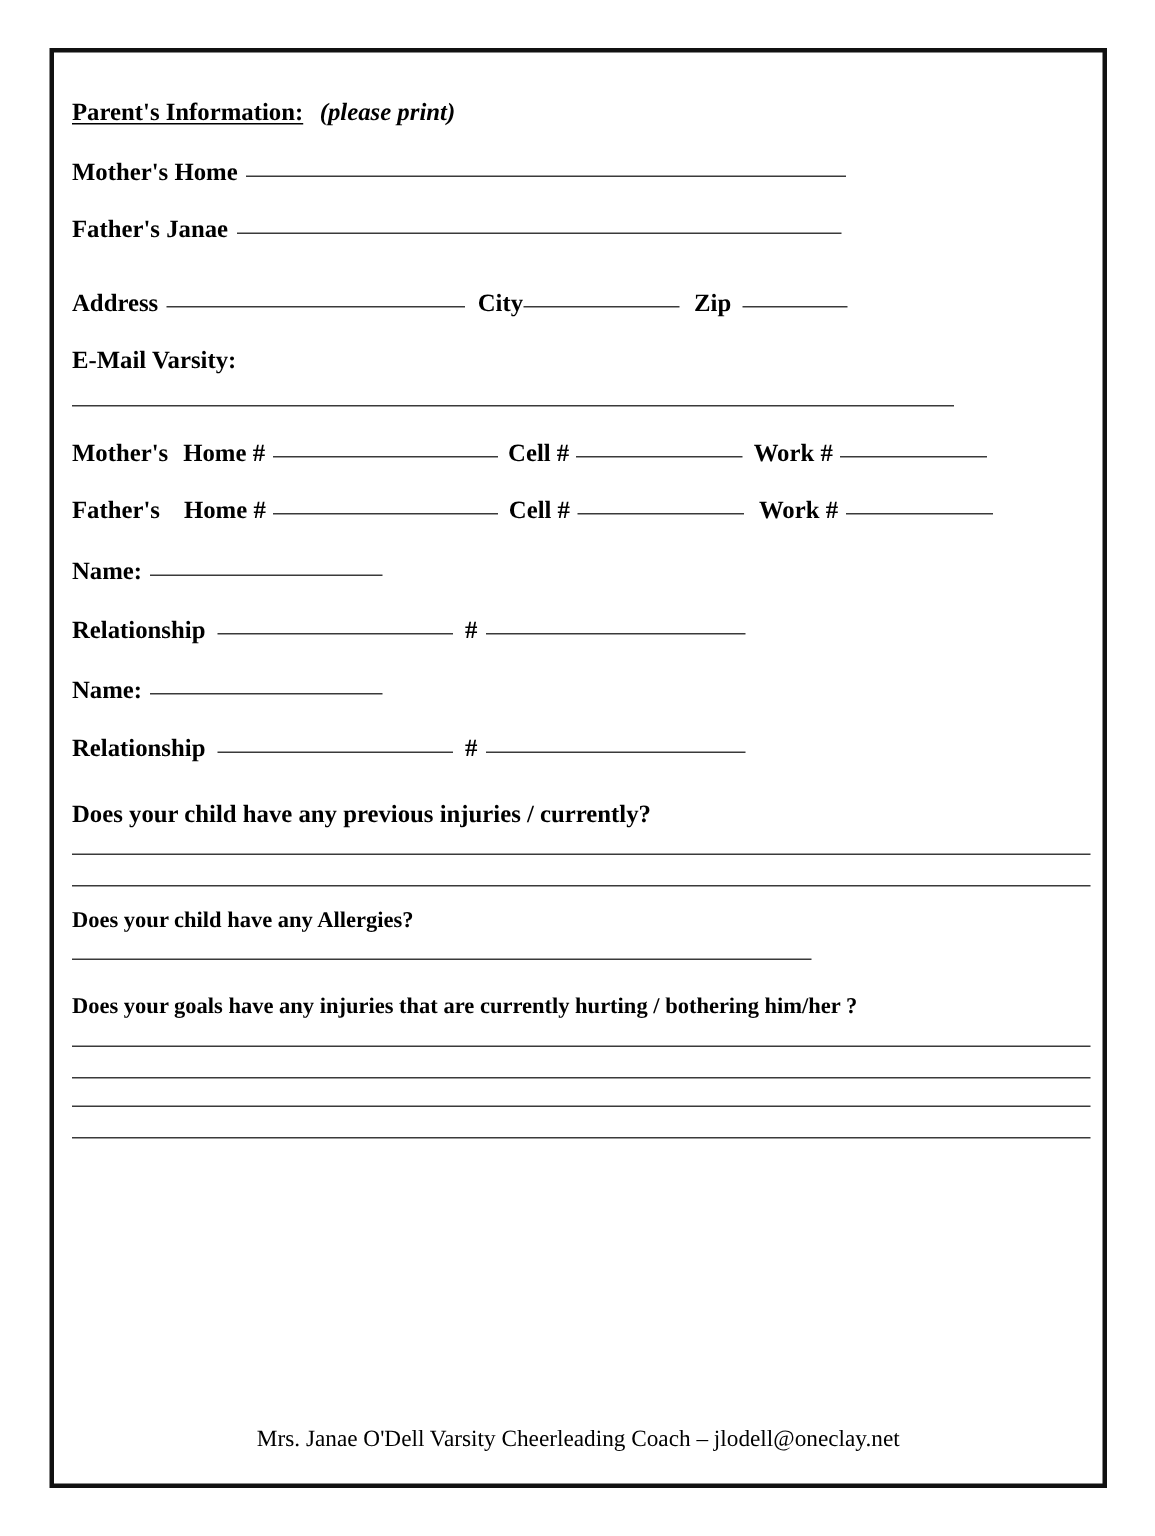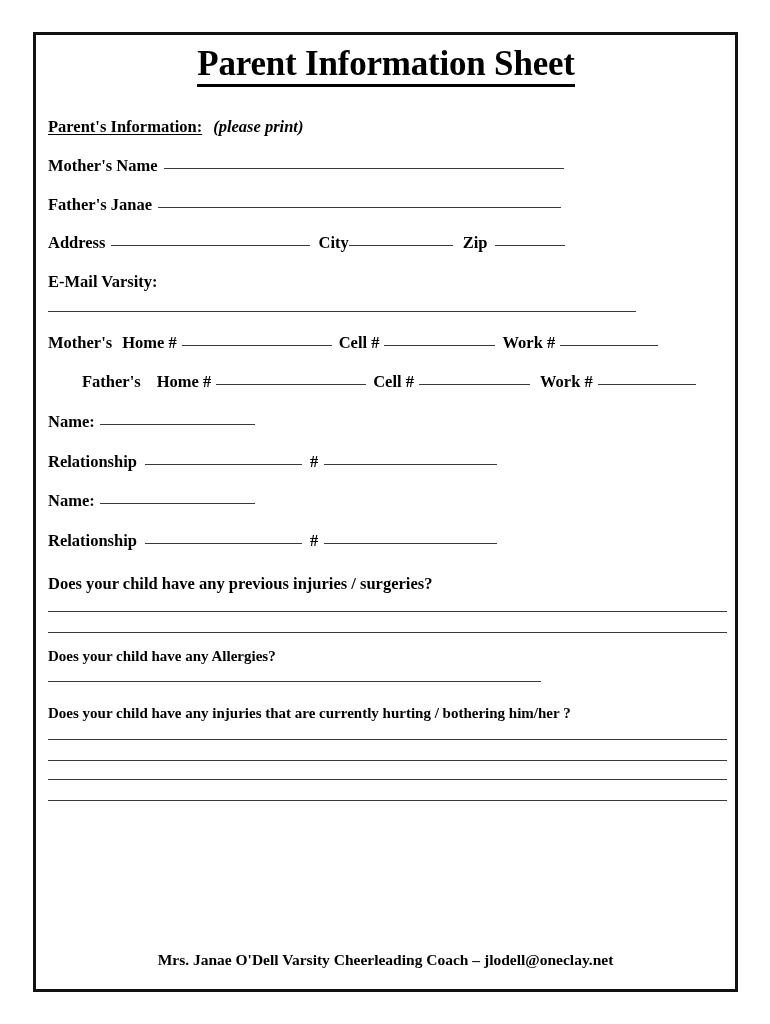--- a/index.html
+++ b/index.html
@@ -80,92 +80,91 @@
     height: 0;
   }
 
   .footer {
     position: absolute;
     left: 0;
     right: 0;
     bottom: 22px;
     text-align: center;
     font-size: 15.5px;
-    font-weight: bold;
+    font-weight: normal;
     line-height: 1;
     margin-top: 21px;
   }
 
   .sp { display: inline-block; }
 </style>
 </head>
 <body>
 
 <div class="page">
   <div class="inner">
 
-    <h1 class="doc-title"><span class="tt">Parent Information Sheet</span></h1>
 
     <div class="row" style="margin-top:32px;">
       <span class="lbl u">Parent's Information:</span><span class="sp" style="width:11px;"></span><span class="ital">(please print)</span>
     </div>
 
     <div class="row" style="margin-top:22px;">
-      <span class="lbl">Mother's Name</span><span class="sp" style="width:6px;"></span><span class="fill" style="width:400px;"></span>
+      <span class="lbl">Mother's Home</span><span class="sp" style="width:6px;"></span><span class="fill" style="width:400px;"></span>
     </div>
 
     <div class="row" style="margin-top:21px;">
       <span class="lbl">Father's Janae</span><span class="sp" style="width:6px;"></span><span class="fill" style="width:403px;"></span>
     </div>
 
-    <div class="row" style="margin-top:21px;">
+    <div class="row" style="margin-top:31px;">
       <span class="lbl">Address</span><span class="sp" style="width:6px;"></span><span class="fill" style="width:199px;"></span><span class="sp" style="width:8px;"></span><span class="lbl">City</span><span class="fill" style="width:104px;"></span><span class="sp" style="width:10px;"></span><span class="lbl">Zip</span><span class="sp" style="width:7px;"></span><span class="fill" style="width:70px;"></span>
     </div>
 
     <div class="row" style="margin-top:22px;">
       <span class="lbl">E-Mail Varsity:</span>
     </div>
     <div class="rule" style="margin-top:21px; width:588px;"></div>
 
     <div class="row" style="margin-top:22px;">
       <span class="lbl">Mother's</span><span class="sp" style="width:10px;"></span><span class="lbl">Home #</span><span class="sp" style="width:5px;"></span><span class="fill" style="width:150px;"></span><span class="sp" style="width:7px;"></span><span class="lbl">Cell #</span><span class="sp" style="width:5px;"></span><span class="fill" style="width:111px;"></span><span class="sp" style="width:7px;"></span><span class="lbl">Work #</span><span class="sp" style="width:5px;"></span><span class="fill" style="width:98px;"></span>
     </div>
 
-    <div class="row" style="margin-top:21px;margin-left:34px;">
+    <div class="row" style="margin-top:21px;">
       <span class="lbl">Father's</span><span class="sp" style="width:16px;"></span><span class="lbl">Home #</span><span class="sp" style="width:5px;"></span><span class="fill" style="width:150px;"></span><span class="sp" style="width:7px;"></span><span class="lbl">Cell #</span><span class="sp" style="width:5px;"></span><span class="fill" style="width:111px;"></span><span class="sp" style="width:10px;"></span><span class="lbl">Work #</span><span class="sp" style="width:5px;"></span><span class="fill" style="width:98px;"></span>
     </div>
 
 
     <div class="row" style="margin-top:23px;">
       <span class="lbl">Name:</span><span class="sp" style="width:5px;"></span><span class="fill" style="width:155px;"></span>
     </div>
     <div class="row" style="margin-top:22px;">
       <span class="lbl">Relationship</span><span class="sp" style="width:8px;"></span><span class="fill" style="width:157px;"></span><span class="sp" style="width:8px;"></span><span class="lbl">#</span><span class="sp" style="width:6px;"></span><span class="fill" style="width:173px;"></span>
     </div>
 
     <div class="row" style="margin-top:22px;">
       <span class="lbl">Name:</span><span class="sp" style="width:5px;"></span><span class="fill" style="width:155px;"></span>
     </div>
     <div class="row" style="margin-top:22px;">
       <span class="lbl">Relationship</span><span class="sp" style="width:8px;"></span><span class="fill" style="width:157px;"></span><span class="sp" style="width:8px;"></span><span class="lbl">#</span><span class="sp" style="width:6px;"></span><span class="fill" style="width:173px;"></span>
     </div>
 
     <div class="row" style="margin-top:27px;">
-      <span class="lbl">Does your child have any previous injuries / surgeries?</span>
+      <span class="lbl">Does your child have any previous injuries / currently?</span>
     </div>
     <div class="rule" style="margin-top:18px; width:679px;"></div>
     <div class="rule" style="margin-top:20px; width:679px;"></div>
 
     <div class="row small" style="margin-top:16px;">
       <span class="lbl">Does your child have any Allergies?</span>
     </div>
     <div class="rule" style="margin-top:17px; width:493px;"></div>
 
     <div class="row small" style="margin-top:24px;">
-      <span class="lbl">Does your child have any injuries that are currently hurting / bothering him/her ?</span>
+      <span class="lbl">Does your goals have any injuries that are currently hurting / bothering him/her ?</span>
     </div>
     <div class="rule" style="margin-top:18px; width:679px;"></div>
     <div class="rule" style="margin-top:20px; width:679px;"></div>
 
     <div class="rule" style="margin-top:18px; width:679px;"></div>
     <div class="rule" style="margin-top:20px; width:679px;"></div>
 
     <div class="footer">
       <span>Mrs. Janae O'Dell Varsity Cheerleading Coach – jlodell@oneclay.net</span>
     </div>

